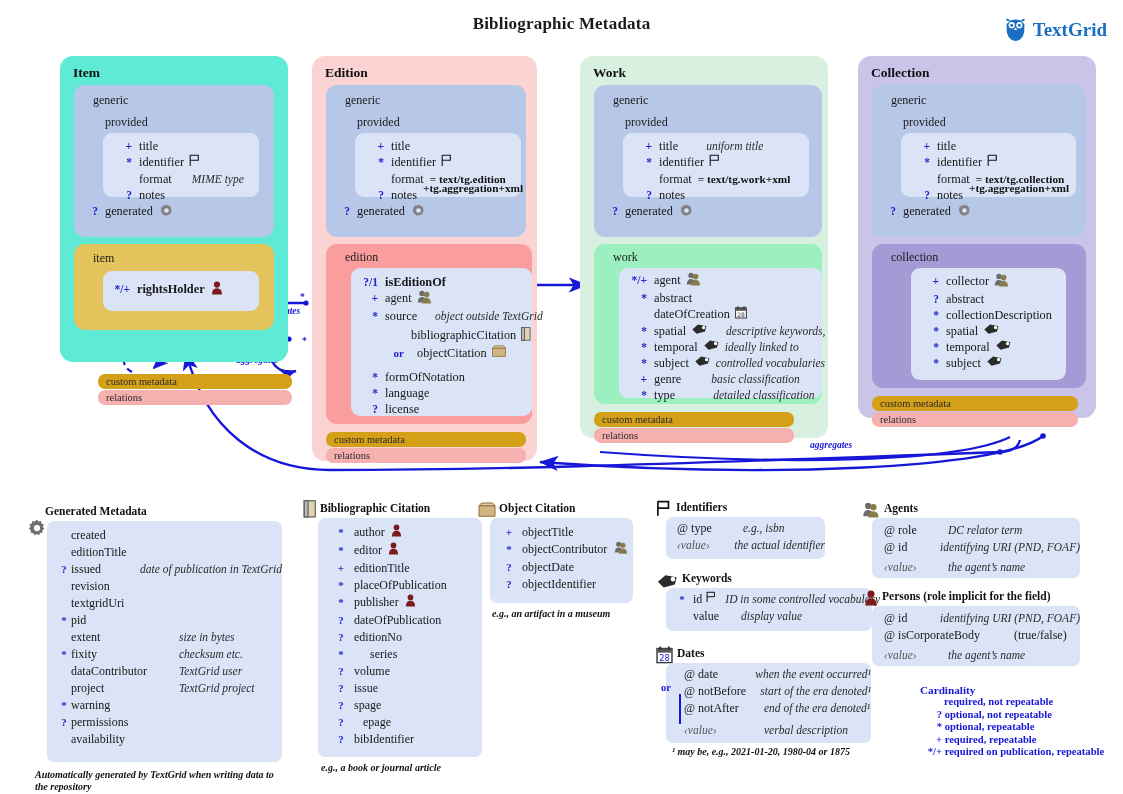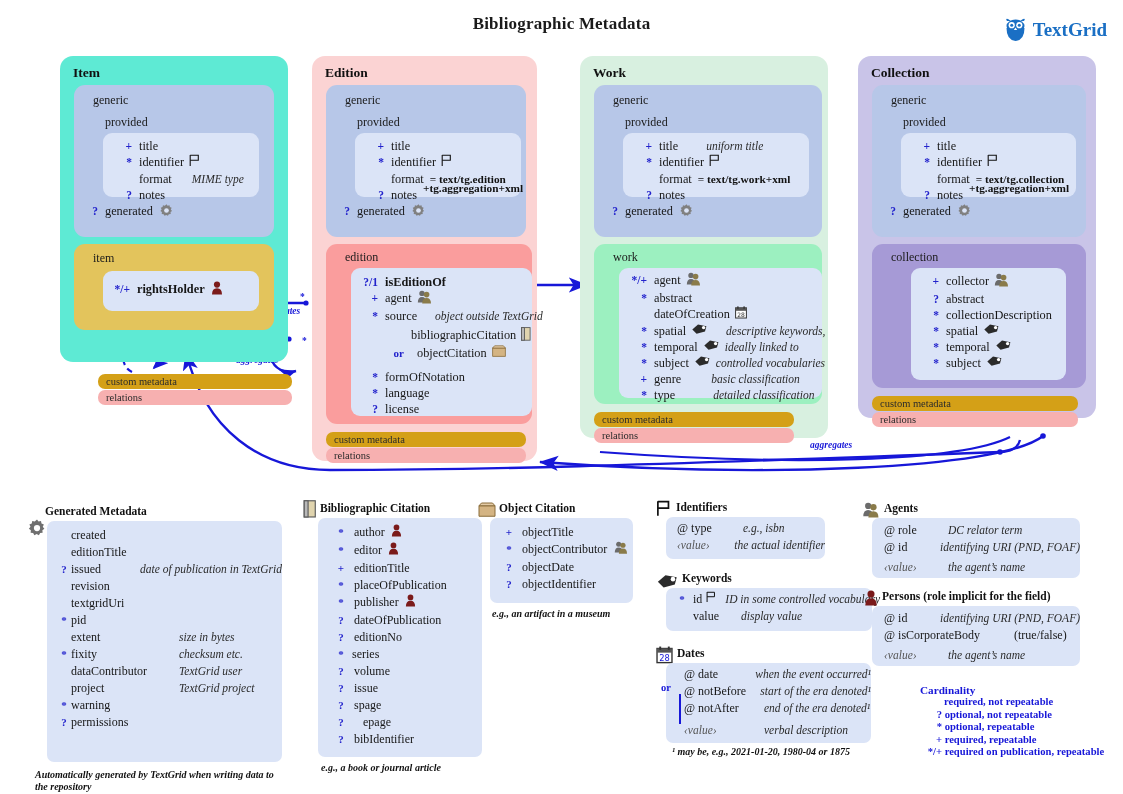--- a/index.html
+++ b/index.html
@@ -569,20 +569,25 @@
       <div class="lrow">
           <span class="lcard">*</span>
           <span class="lname" style="width:108px;">warning</span>
           <span class="note"></span>
         </div>
       <div class="lrow">
           <span class="lcard">?</span>
           <span class="lname" style="width:108px;">permissions</span>
           <span class="note"></span>
         </div>
+      <div class="lrow">
+          <span class="lcard"></span>
+          <span class="lname" style="width:108px;">availability</span>
+          <span class="note"></span>
+        </div>
     </div>
   </div>
   <div class="abs caption" style="left:8px;top:264px;width:240px;">Automatically generated by TextGrid when writing data to the repository</div>
 </div>
 
 <div class="abs" style="left:303px;top:500px;width:180px;">
   <span class="abs" style="left:0px;top:0px;">
     <svg width="14" height="18" viewBox="0 0 10 14">
         <rect x="0.5" y="0.6" width="8.6" height="12.6" fill="#e0d4ae" stroke="#5b5b5b" stroke-width="0.9"></rect>
         <rect x="0.5" y="0.6" width="3" height="12.6" fill="#b8b8b8" stroke="#5b5b5b" stroke-width="0.9"></rect>
@@ -626,21 +631,21 @@
       <div class="lrow">
           <span class="lcard">?</span>
           <span class="lname" style="margin-left:6px;">dateOfPublication</span>
         </div>
       <div class="lrow">
           <span class="lcard">?</span>
           <span class="lname" style="margin-left:6px;">editionNo</span>
         </div>
       <div class="lrow">
           <span class="lcard">*</span>
-          <span class="lname" style="margin-left:4px;">series</span>
+          <span class="lname" style="margin-left:22px;">series</span>
         </div>
       <div class="lrow">
           <span class="lcard">?</span>
           <span class="lname" style="margin-left:6px;">volume</span>
         </div>
       <div class="lrow">
           <span class="lcard">?</span>
           <span class="lname" style="margin-left:6px;">issue</span>
         </div>
       <div class="lrow">

